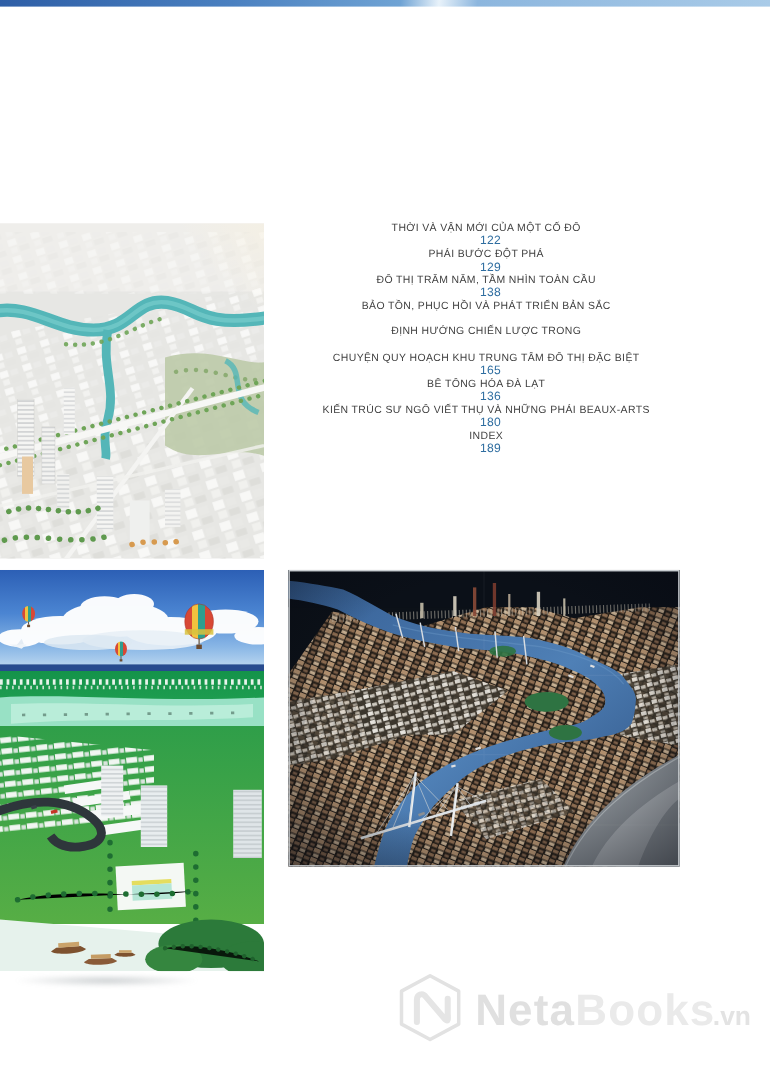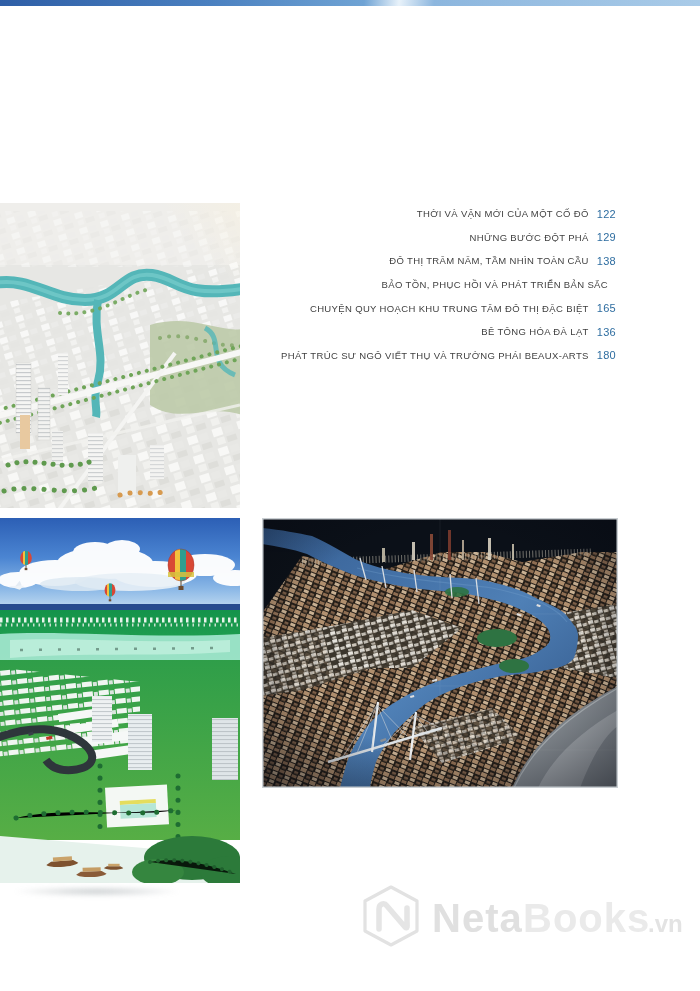--- a/index.html
+++ b/index.html
@@ -20,21 +20,21 @@
   .img-shadow{
     position:absolute;left:12px;top:886px;width:170px;height:11px;border-radius:50%;
     background:radial-gradient(ellipse at center, rgba(120,130,135,.38), rgba(120,130,135,0) 70%);
     filter:blur(2px);
   }
   
   .toc{
     position:absolute;left:268px;top:202px;width:348px;
   }
   .toc-row{
-    height:23.6px;display:flex;align-items:center;justify-content:flex-end;
+    height:23.6px;display:flex;align-items:center;justify-content:flex-start;flex-direction:column;
   }
   .toc-title{
     font-size:9.5px;letter-spacing:.35px;color:#3f3f3f;font-weight:500;
     white-space:nowrap;
   }
   .toc-page{
     font-size:11px;color:#2e6da0;font-weight:400;letter-spacing:.3px;flex:0 0 auto;padding-left:8px;
   }
   
   .watermark{
@@ -326,42 +326,50 @@
 </div>
 
 <div class="img-shadow"></div>
 
 <div class="toc">
   <div class="toc-row">
     <span class="toc-title">THỜI VÀ VẬN MỚI CỦA MỘT CỐ ĐÔ</span>
     <span class="toc-page">122</span>
   </div>
   <div class="toc-row">
-    <span class="toc-title">NHỮNG BƯỚC ĐỘT PHÁ</span>
+    <span class="toc-title">PHÁI BƯỚC ĐỘT PHÁ</span>
     <span class="toc-page">129</span>
   </div>
   <div class="toc-row">
     <span class="toc-title">ĐÔ THỊ TRĂM NĂM, TẦM NHÌN TOÀN CẦU</span>
     <span class="toc-page">138</span>
   </div>
   <div class="toc-row">
     <span class="toc-title">BẢO TỒN, PHỤC HỒI VÀ PHÁT TRIỂN BẢN SẮC</span>
     <span class="toc-page"></span>
   </div>
   <div class="toc-row">
+    <span class="toc-title">ĐỊNH HƯỚNG CHIẾN LƯỢC TRONG</span>
+    <span class="toc-page"></span>
+  </div>
+  <div class="toc-row">
     <span class="toc-title">CHUYỆN QUY HOẠCH KHU TRUNG TÂM ĐÔ THỊ ĐẶC BIỆT</span>
     <span class="toc-page">165</span>
   </div>
   <div class="toc-row">
     <span class="toc-title">BÊ TÔNG HÓA ĐÀ LẠT</span>
     <span class="toc-page">136</span>
   </div>
   <div class="toc-row">
-    <span class="toc-title">PHÁT TRÚC SƯ NGÔ VIẾT THỤ VÀ TRƯỜNG PHÁI BEAUX-ARTS</span>
+    <span class="toc-title">KIẾN TRÚC SƯ NGÔ VIẾT THỤ VÀ NHỮNG PHÁI BEAUX-ARTS</span>
     <span class="toc-page">180</span>
+  </div>
+  <div class="toc-row">
+    <span class="toc-title">INDEX</span>
+    <span class="toc-page">189</span>
   </div>
 </div>
 
 <div class="watermark">
   <svg width="334" height="70" viewBox="0 0 334 70">
     <g fill="none" stroke="#e2e2e2" stroke-linejoin="round" stroke-linecap="round">
       <path d="M31,3 L57,17 L57,47 L31,61 L5,47 L5,17 Z" stroke-width="3.2"></path>
       <path d="M19,45 L19,25 C19,20 24,18 27,22 L45,43 C48,46 47,40 47,37 L47,24" stroke-width="5.5" stroke="#e5e5e5"></path>
     </g>
     <g font-family="Liberation Sans, sans-serif">

